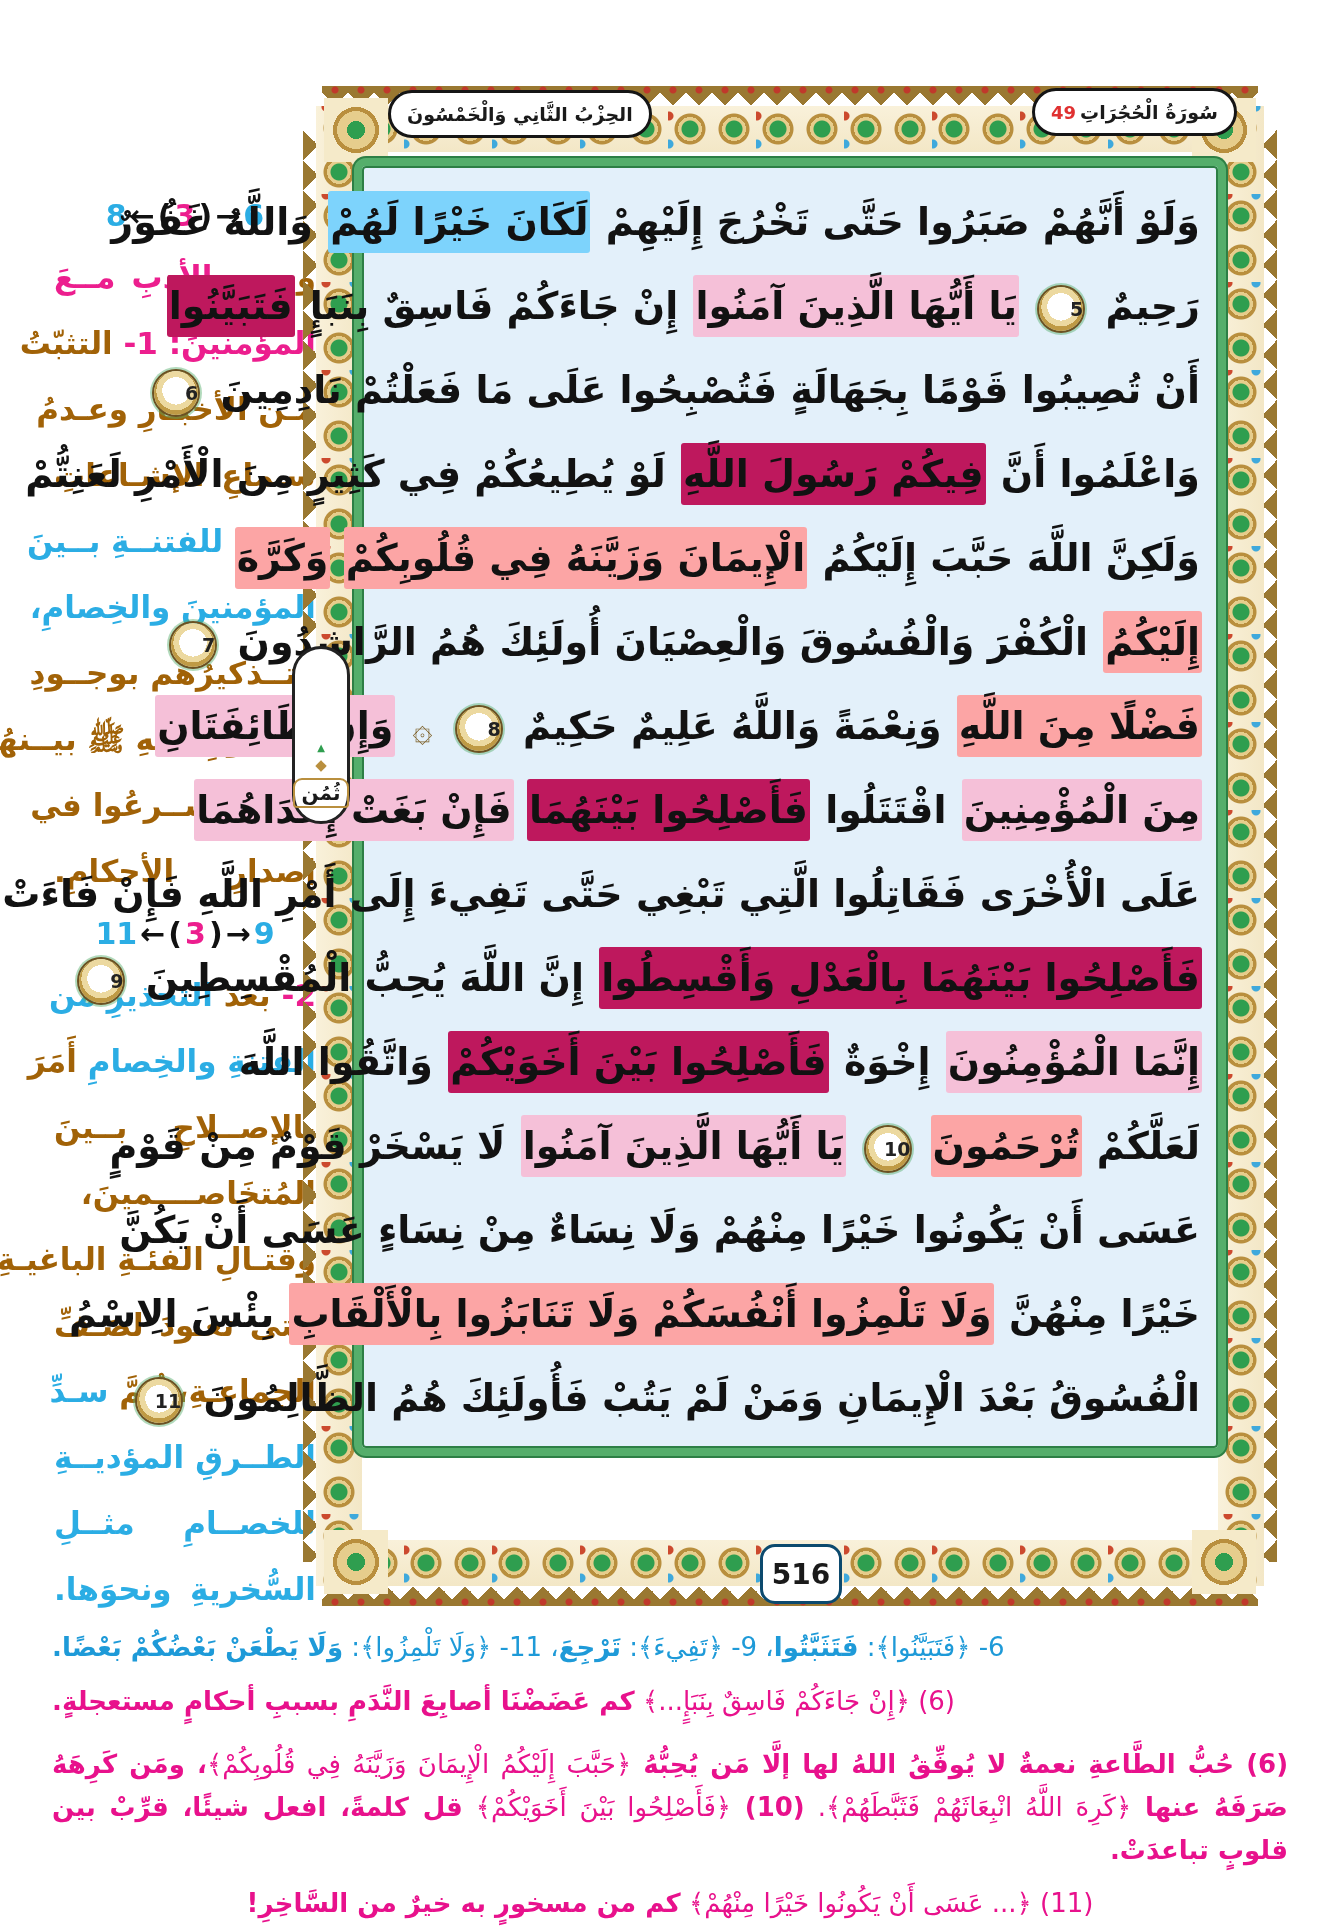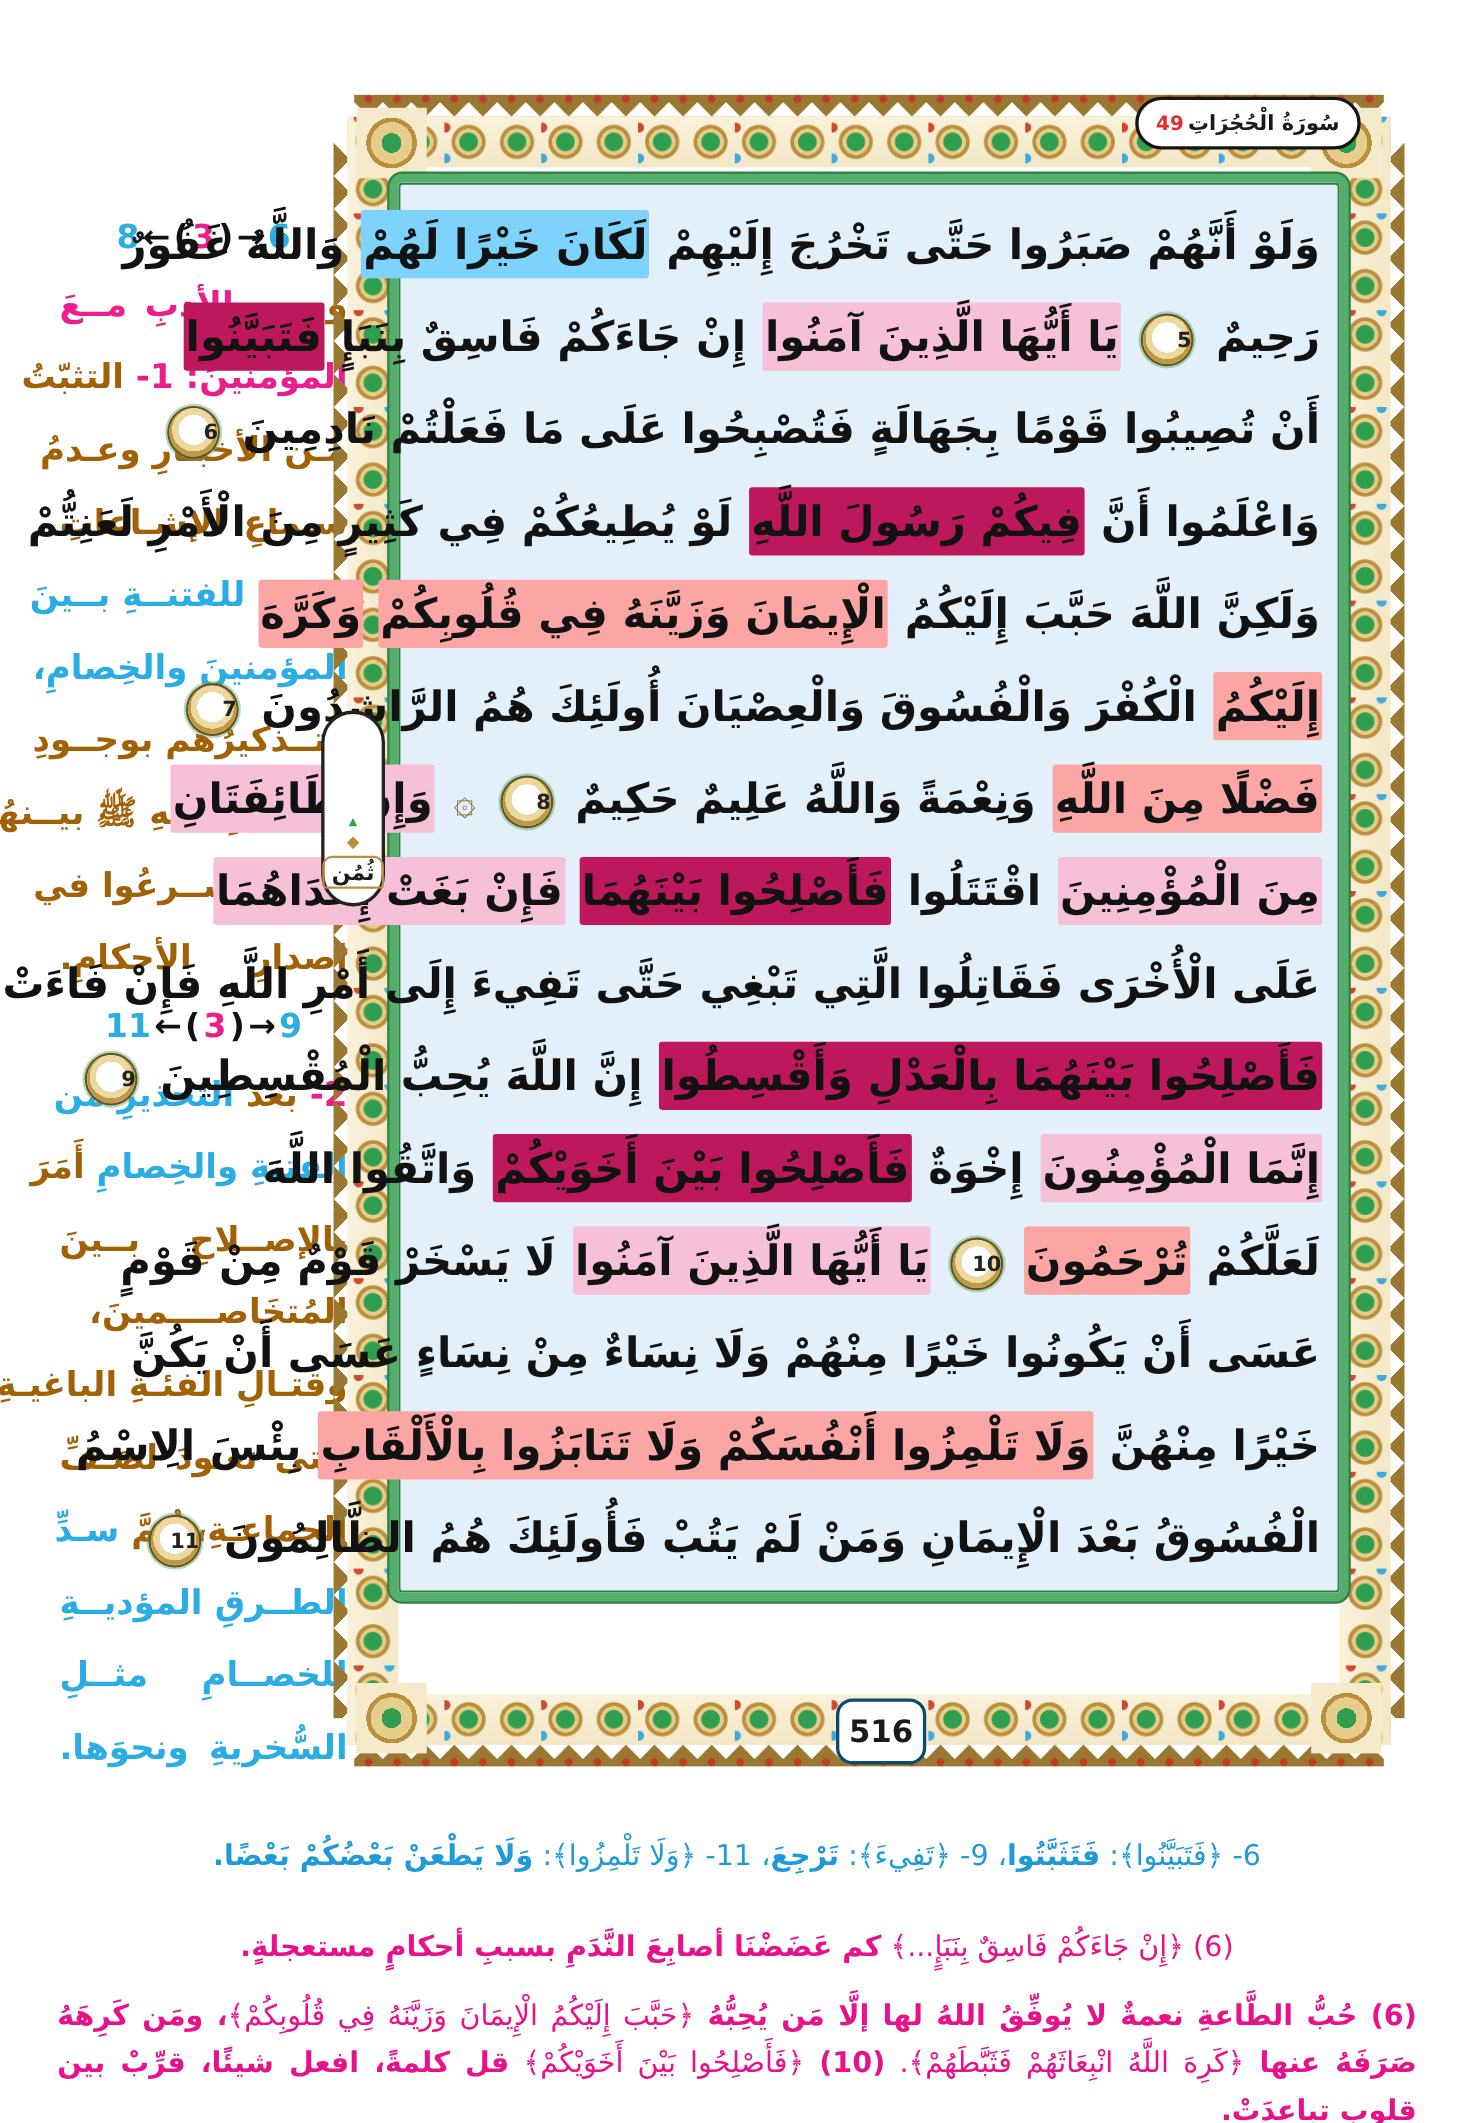--- a/index.html
+++ b/index.html
@@ -98,21 +98,21 @@
     display:flex;align-items:center;justify-content:center;
     font-size:28px;font-weight:700;color:#1a1a1a;}
 
   
   .footnotes{position:absolute;left:52px;top:1626px;width:1236px;direction:rtl;}
   .fn{font-size:26px;line-height:1.65;margin-bottom:11px;}
   .fn-blue{color:#1e9ad8;}
   .fn-mag{color:#e8118c;}
   .fn .fb{font-weight:700;}
   .fn .fq{font-weight:400;}
-  .al-right{text-align:center;margin-top:40px;} .al-center{text-align:center;}
+  .al-right{text-align:left;} .al-center{text-align:center;}
   .al-justify{text-align:justify;margin-top:20px;}
 </style>
 </head>
 <body>
 
 <aside class="sidebar">
     <div class="nav-row">
       <span class="nav-num">8</span>
       <span class="nav-arrow">←</span>
       <span class="nav-paren">(</span>
@@ -159,20 +159,23 @@
   <div class="spikes spikes-right"></div>
   <div class="edge edge-top"></div>
   <div class="edge edge-bottom"></div>
   <div class="edge edge-left"></div>
   <div class="edge edge-right"></div>
   <div class="corner corner-tl"></div>
   <div class="corner corner-tr"></div>
   <div class="corner corner-bl"></div>
   <div class="corner corner-br"></div>
 
+  <div class="cartouche cartouche-left">
+    <span>الحِزْبُ الثَّانِي وَالْخَمْسُونَ</span>
+  </div>
   <div class="cartouche cartouche-right">
     <span>سُورَةُ الْحُجُرَاتِ</span>
     <span class="surah-num">49</span>
   </div>
 
   <div class="thumn">
     <span class="thumn-finial small">▲</span>
     <span class="thumn-finial">◆</span>
     <span class="thumn-box">ثُمُن</span>
   </div>

